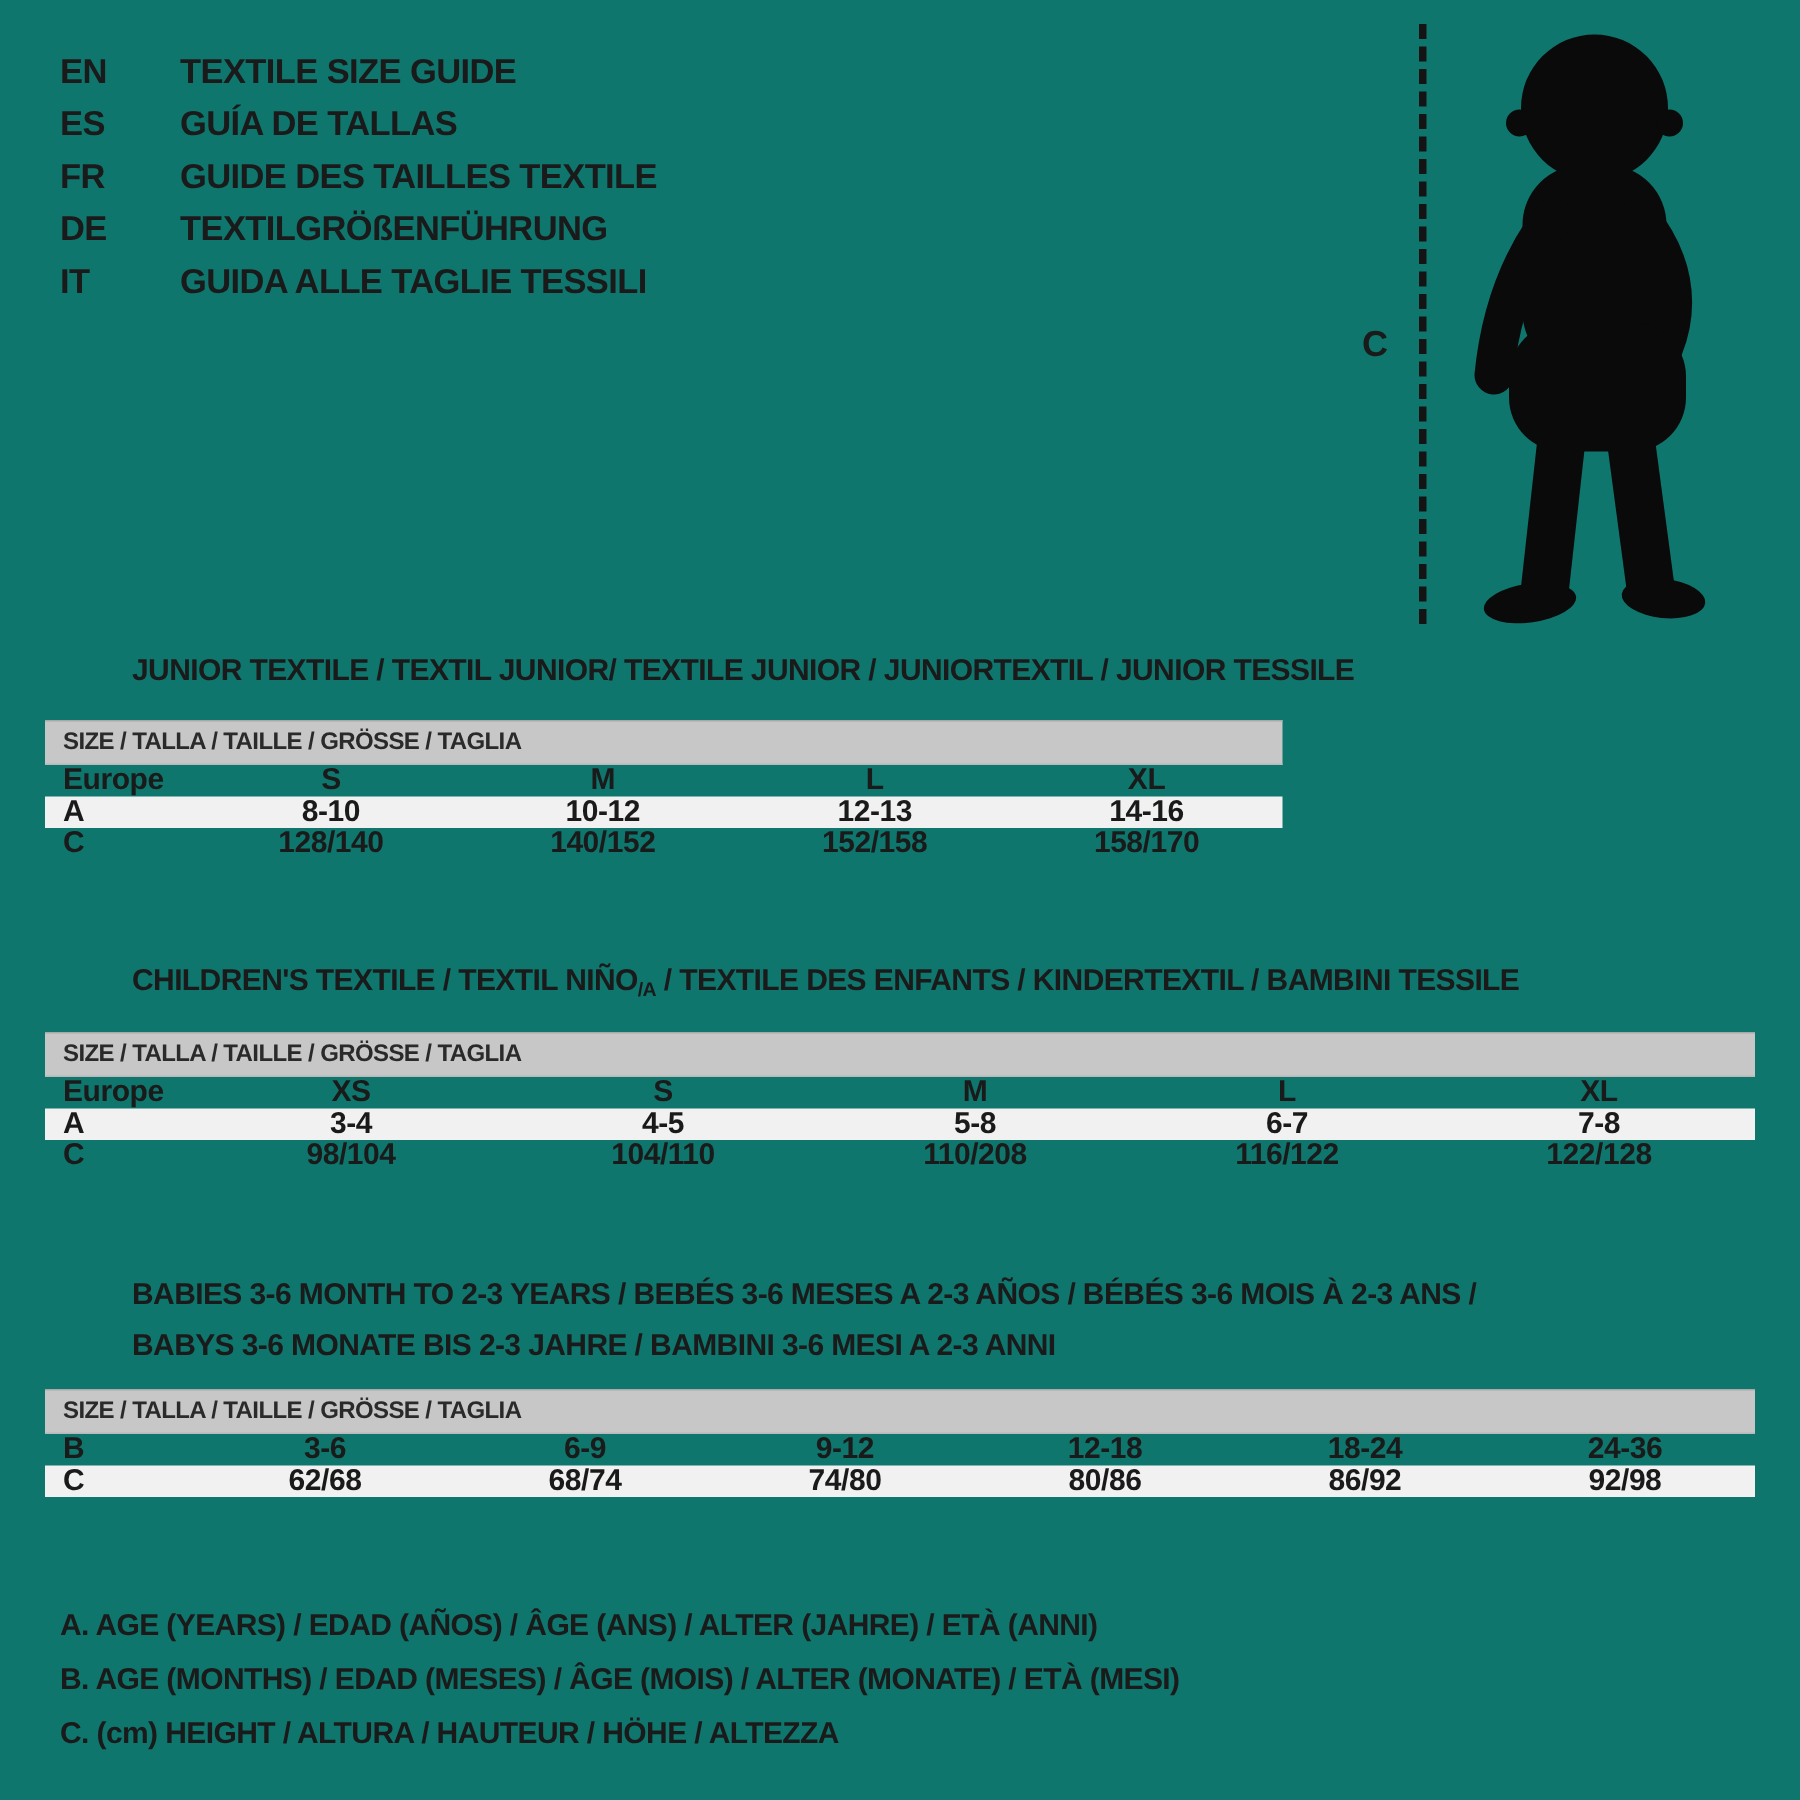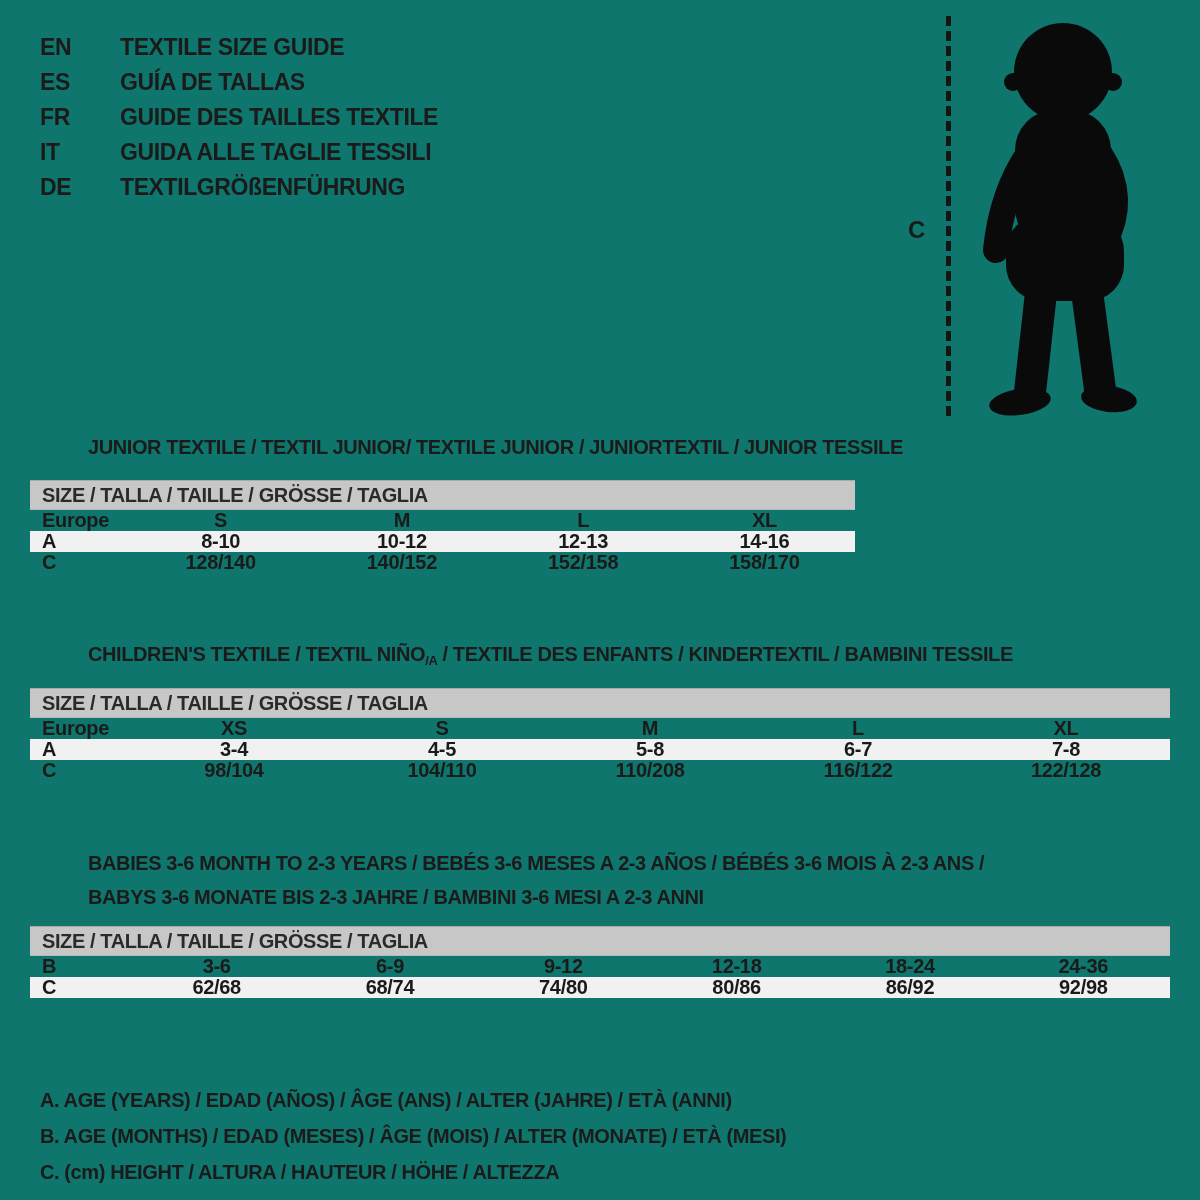--- a/index.html
+++ b/index.html
@@ -15,28 +15,28 @@
   
   .height-line{position:absolute;left:946px;top:16px;height:400px;width:0;border-left:5px dashed #141414;}
   .height-label{position:absolute;left:908px;top:216px;font-weight:700;font-size:24px;}
   .toddler-svg{position:absolute;left:960px;top:12px;}
   
   .section-title{position:absolute;left:40px;font-weight:700;font-size:20px;letter-spacing:-0.4px;white-space:nowrap;margin-left:48px;}
   .title-sub{font-size:13px;vertical-align:-4px;font-weight:700;}
   .size-table{position:absolute;left:30px;}
   .size-header{
     height:28px;background:#c7c7c7;border-top:1px solid #a9a9a9;border-bottom:1px solid #b9b9b9;
-    display:flex;align-items:center;padding-left:12px;font-weight:700;font-size:20px;letter-spacing:-0.4px;color:#2a2a2a;
+    display:flex;align-items:center;padding-left:12px;font-weight:700;font-size:16px;letter-spacing:-0.4px;color:#2a2a2a;
   }
   .t-row{display:flex;height:21px;align-items:center;font-weight:700;font-size:20px;letter-spacing:-0.3px;}
   .t-row.shaded{background:#f1f1f1;}
   .label-cell{width:100px;padding-left:12px;box-sizing:border-box;text-align:left;}
   .cell{flex:1;text-align:center;}
   
-  .legend{position:absolute;left:40px;top:1066px;margin-top:16px;}
+  .legend{position:absolute;left:40px;top:1066px;}
   .legend-line{height:36px;display:flex;align-items:center;font-weight:700;font-size:20px;letter-spacing:-0.4px;}
 </style>
 </head>
 <body>
 
 <div class="page">
 
   <div class="lang-block">
     <div class="lang-row">
       <span class="lang-code">EN</span>
@@ -44,26 +44,26 @@
     </div>
     <div class="lang-row">
       <span class="lang-code">ES</span>
       <span class="lang-label">GUÍA DE TALLAS</span>
     </div>
     <div class="lang-row">
       <span class="lang-code">FR</span>
       <span class="lang-label">GUIDE DES TAILLES TEXTILE</span>
     </div>
     <div class="lang-row">
+      <span class="lang-code">DE</span>
+      <span class="lang-label">TEXTILGRÖßENFÜHRUNG</span>
+    </div>
+    <div class="lang-row">
       <span class="lang-code">IT</span>
       <span class="lang-label">GUIDA ALLE TAGLIE TESSILI</span>
-    </div>
-    <div class="lang-row">
-      <span class="lang-code">DE</span>
-      <span class="lang-label">TEXTILGRÖßENFÜHRUNG</span>
     </div>
   </div>
 
   <div class="height-line"></div>
   <div class="height-label">C</div>
   <svg class="toddler-svg" width="205" height="412" viewBox="0 0 205 412" fill="#0a0a0a" stroke="none">
     <circle cx="103" cy="60" r="49"></circle>
     <circle cx="53" cy="70" r="9"></circle>
     <circle cx="153" cy="70" r="9"></circle>
     <rect x="55" y="98" width="96" height="138" rx="40"></rect>

